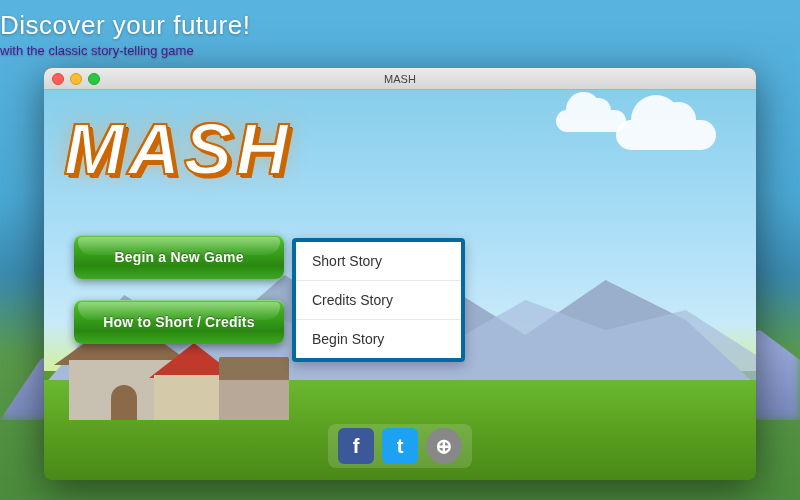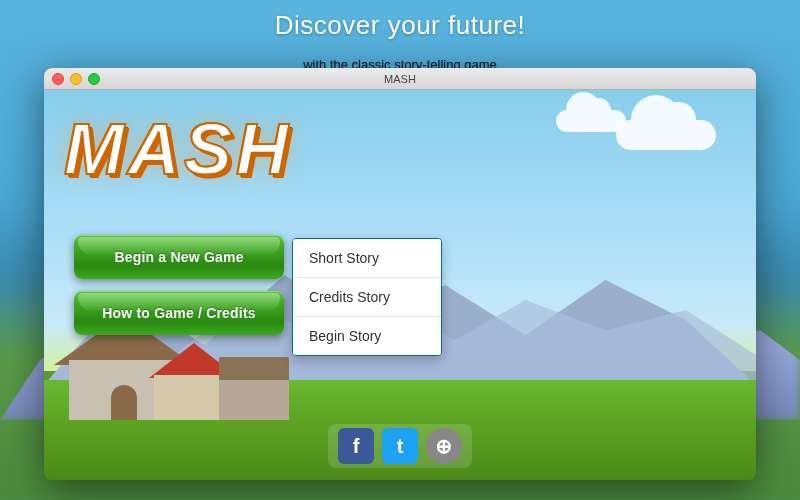--- a/index.html
+++ b/index.html
@@ -29,37 +29,36 @@
       background: linear-gradient(180deg, #8899cc 0%, #99aadd 50%, #7788bb 100%);
       clip-path: polygon(0% 100%, 5% 60%, 15% 30%, 25% 50%, 35% 20%, 45% 45%, 55% 25%, 65% 50%, 75% 30%, 85% 55%, 95% 40%, 100% 60%, 100% 100%);
       filter: blur(4px);
     }
 
     
     .header-area {
       position: absolute;
       top: 10px;
       left: 0; right: 0;
-      text-align: center;
       z-index: 10;
     }
 
     .header-title {
       font-size: 26px;
       font-weight: 300;
       color: white;
       text-shadow: 0 1px 3px rgba(0,0,0,0.3);
       letter-spacing: 0.5px;
     }
 
     .header-subtitle {
       font-size: 13px;
-      color: #0f172a;
+      color: #4c1d95;
       text-shadow: 0 1px 2px rgba(0,0,0,0.3);
-      margin-top: 16px;
+      margin-top: 2px;
     }
 
     
     .mac-window {
       position: absolute;
       top: 68px;
       left: 44px;
       right: 44px;
       bottom: 20px;
       background: #7f1d1d;
@@ -343,43 +342,44 @@
       font-weight: 600;
       color: white;
       text-shadow: 0 -1px 1px rgba(0,0,0,0.4);
       background: linear-gradient(180deg, #5dc83a 0%, #3da820 30%, #2a8810 70%, #3da820 100%);
       box-shadow: 0 3px 8px rgba(0,0,0,0.4), inset 0 1px 0 rgba(255,255,255,0.3);
       position: relative;
       display: flex;
       align-items: center;
       justify-content: center;
       letter-spacing: 0.2px;
+      margin-top: 9px;
     }
 
     .game-button::after {
       content: '';
       position: absolute;
       top: 2px;
       left: 4px;
       right: 4px;
       height: 40%;
       background: linear-gradient(180deg, rgba(255,255,255,0.35) 0%, rgba(255,255,255,0.05) 100%);
       border-radius: 6px 6px 20px 20px;
     }
 
     
     .dropdown-menu {
       position: absolute;
       top: 38%;
       left: 248px;
       background: white;
-      border: 1px solid #0369a1;
+      border: 4px solid #0369a1;
       border-radius: 4px;
       box-shadow: 0 4px 12px rgba(0,0,0,0.25);
-      width: 150px;
+      width: 173px;
       z-index: 40;
       overflow: hidden;
     }
 
     .dropdown-item {
       padding: 11px 16px;
       font-size: 14px;
       color: #333;
       cursor: pointer;
       border-bottom: 1px solid #e8e8e8;
@@ -464,21 +464,21 @@
       <div class="shed">
         <div class="roof"></div>
         <div class="walls"></div>
       </div>
     </div>
 
     <div class="mash-title">MASH</div>
 
     <div class="buttons-container">
       <button class="game-button">Begin a New Game</button>
-      <button class="game-button">How to Game / Credits</button>
+      <button class="game-button">How to Short / Credits</button>
     </div>
 
     <div class="dropdown-menu">
       <div class="dropdown-item">Short Story</div>
       <div class="dropdown-item">Credits Story</div>
       <div class="dropdown-item">Begin Story</div>
     </div>
 
     <div class="social-bar">
       <div class="social-icon facebook">

